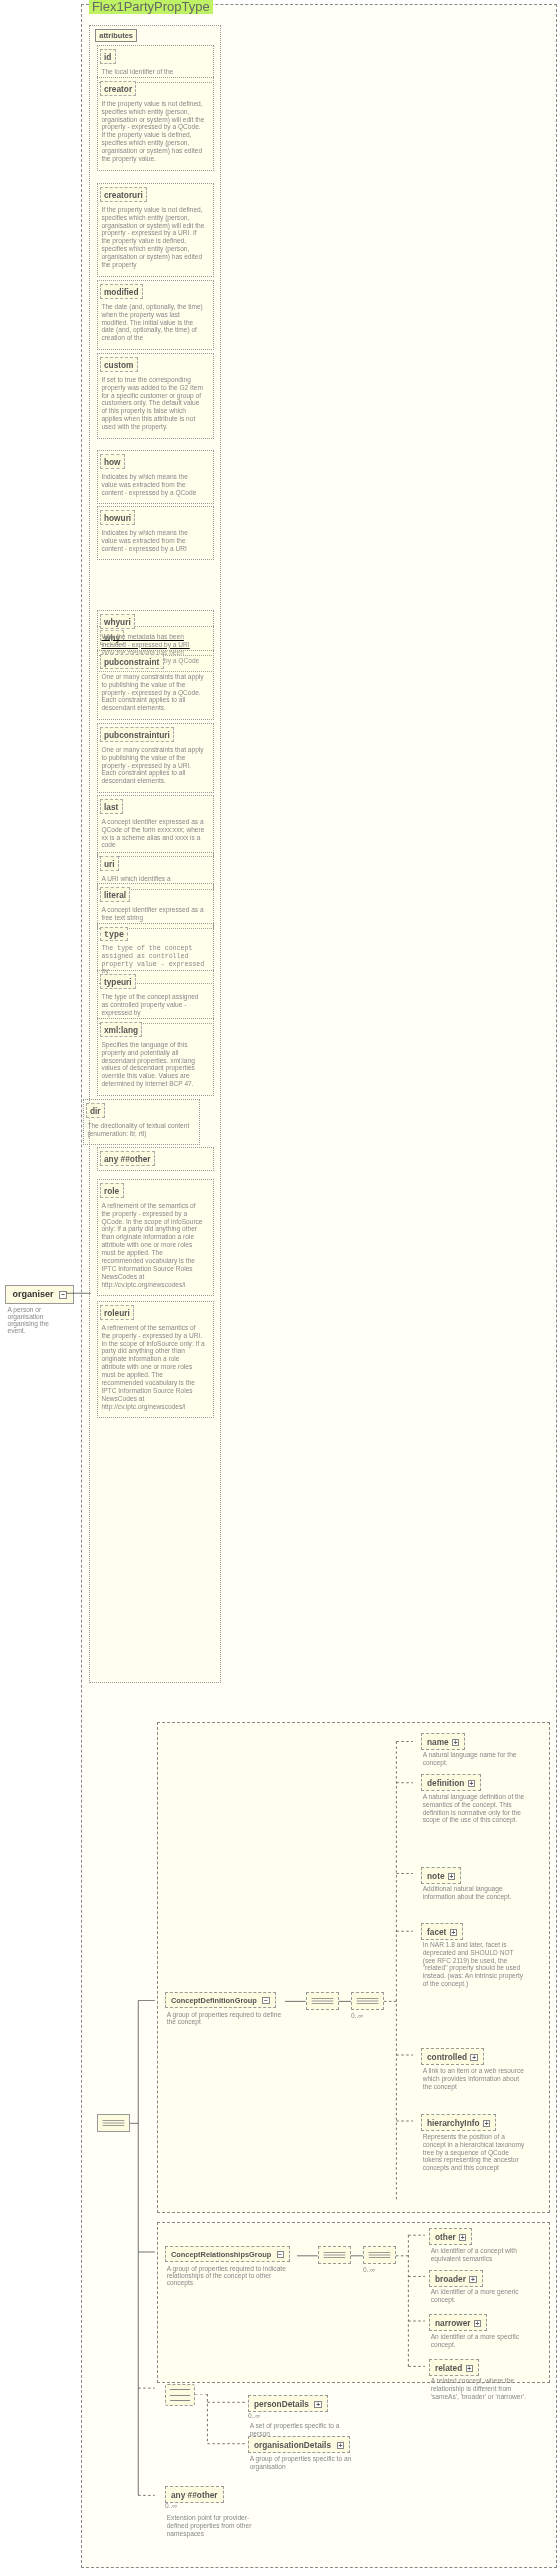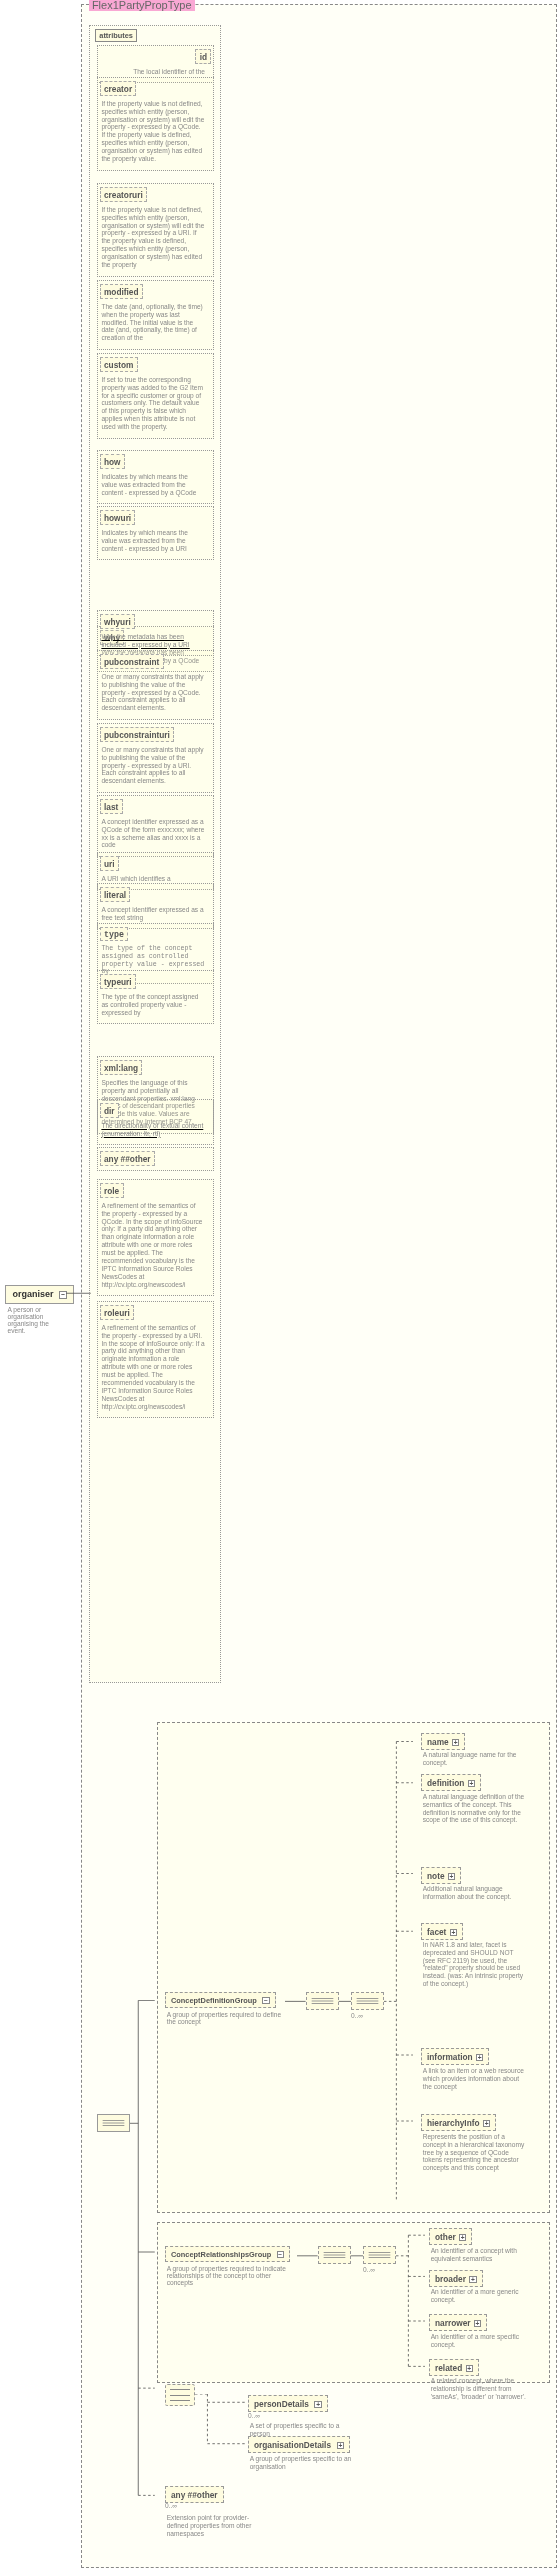--- a/index.html
+++ b/index.html
@@ -10,22 +10,22 @@
   .group-box {
     position: absolute;
     border: 0.8px dashed #888;
     background: rgba(255,255,200,0.15);
   }
 
   .group-title {
     position: absolute;
     top: -6.6px;
     left: 6.6px;
-    background: #f9a8d4;
-    font-size: 11px;
+    background: #bef264;
+    font-size: 13px;
     color: #666;
     padding: 0 3.3px;
   }
 
   .dotted-box {
     position: absolute;
     border: 0.8px dotted #999;
     background: rgba(255,255,200,0.1);
     padding: 1.7px;
   }
@@ -184,38 +184,38 @@
   <svg class="conn" style="left:66px; top:1285px; width:25px; height:16.5px;" viewBox="0 0 30 20" width="25" height="16.5">
       <line x1="0" y1="10" x2="30" y2="10"></line>
     </svg>
 
   <div class="dotted-box" style="left:89px; top:25px; width:132px; height:1658px;"></div>
   <div class="attr-header" style="left:95px; top:29px;font-weight:bold;">
     <span>attributes</span>
   </div>
 
   <div id="attrs-holder">
-      <div class="dotted-box" style="left: 97px; top: 45px; width: 117px; text-align: right;"><div class="attr-label">id</div><div class="attr-desc">The local identifier of the</div></div>
+      <div class="dotted-box" style="left: 97px; top: 45px; width: 117px;"><div class="attr-label">id</div><div class="attr-desc">The local identifier of the</div></div>
       <div class="dotted-box" style="left: 97px; top: 77px; width: 117px;"><div class="attr-label">creator</div><div class="attr-desc">If the property value is not defined, specifies which entity (person, organisation or system) will edit the property - expressed by a QCode. If the property value is defined, specifies which entity (person, organisation or system) has edited the property value.</div></div>
       <div class="dotted-box" style="left: 97px; top: 183px; width: 117px;"><div class="attr-label">creatoruri</div><div class="attr-desc">If the property value is not defined, specifies which entity (person, organisation or system) will edit the property - expressed by a URI. If the property value is defined, specifies which entity (person, organisation or system) has edited the property</div></div>
       <div class="dotted-box" style="left: 97px; top: 280px; width: 117px;"><div class="attr-label">modified</div><div class="attr-desc">The date (and, optionally, the time) when the property was last modified. The initial value is the date (and, optionally, the time) of creation of the</div></div>
       <div class="dotted-box" style="left: 97px; top: 353px; width: 117px;"><div class="attr-label">custom</div><div class="attr-desc">If set to true the corresponding property was added to the G2 Item for a specific customer or group of customers only. The default value of this property is false which applies when this attribute is not used with the property.</div></div>
       <div class="dotted-box" style="left: 97px; top: 450px; width: 117px;"><div class="attr-label">how</div><div class="attr-desc">Indicates by which means the value was extracted from the content - expressed by a QCode</div></div>
       <div class="dotted-box" style="left: 97px; top: 506px; width: 117px;"><div class="attr-label">howuri</div><div class="attr-desc">Indicates by which means the value was extracted from the content - expressed by a URI</div></div>
       <div class="dotted-box" style="left: 97px; top: 594px; width: 117px; margin-top: 32px;"><div class="attr-label">why</div><div class="attr-desc">Why the metadata has been included - expressed by a QCode</div></div>
       <div class="dotted-box" style="left: 97px; top: 610px; width: 117px; text-decoration: underline;"><div class="attr-label">whyuri</div><div class="attr-desc">Why the metadata has been included - expressed by a URI</div></div>
       <div class="dotted-box" style="left: 97px; top: 650px; width: 117px;"><div class="attr-label">pubconstraint</div><div class="attr-desc">One or many constraints that apply to publishing the value of the property - expressed by a QCode. Each constraint applies to all descendant elements.</div></div>
       <div class="dotted-box" style="left: 97px; top: 723px; width: 117px;"><div class="attr-label">pubconstrainturi</div><div class="attr-desc">One or many constraints that apply to publishing the value of the property - expressed by a URI. Each constraint applies to all descendant elements.</div></div>
       <div class="dotted-box" style="left: 97px; top: 795px; width: 117px;"><div class="attr-label">last</div><div class="attr-desc">A concept identifier expressed as a QCode of the form exxx:xxx; where xx is a scheme alias and xxxx is a code</div></div>
       <div class="dotted-box" style="left: 97px; top: 852px; width: 117px;"><div class="attr-label">uri</div><div class="attr-desc">A URI which identifies a</div></div>
       <div class="dotted-box" style="left: 97px; top: 883px; width: 117px;"><div class="attr-label">literal</div><div class="attr-desc">A concept identifier expressed as a free text string</div></div>
       <div class="dotted-box" style="left: 97px; top: 923px; width: 117px; font-family: Liberation Mono, monospace;"><div class="attr-label">type</div><div class="attr-desc">The type of the concept assigned as controlled property value - expressed by</div></div>
       <div class="dotted-box" style="left: 97px; top: 970px; width: 117px;"><div class="attr-label">typeuri</div><div class="attr-desc">The type of the concept assigned as controlled property value - expressed by</div></div>
-      <div class="dotted-box" style="left: 97px; top: 1018px; width: 117px; margin-top: 38px;"><div class="attr-label">xml:lang</div><div class="attr-desc">Specifies the language of this property and potentially all descendant properties. xml:lang values of descendant properties override this value. Values are determined by Internet BCP 47.</div></div>
-      <div class="dotted-box" style="left: 97px; top: 1099px; width: 117px; text-decoration: underline;"><div class="attr-label">dir</div><div class="attr-desc">The directionality of textual content (enumeration: ltr, rtl)</div></div>
+      <div class="dotted-box" style="left: 97px; top: 1018px; width: 117px;"><div class="attr-label">xml:lang</div><div class="attr-desc">Specifies the language of this property and potentially all descendant properties. xml:lang values of descendant properties override this value. Values are determined by Internet BCP 47.</div></div>
+      <div class="dotted-box" style="left: 83px; top: 1099px; width: 117px;"><div class="attr-label">dir</div><div class="attr-desc">The directionality of textual content (enumeration: ltr, rtl)</div></div>
       <div class="dotted-box" style="left: 97px; top: 1147px; width: 117px;"><div class="attr-label">any ##other</div></div>
       <div class="dotted-box" style="left: 97px; top: 1179px; width: 117px;"><div class="attr-label">role</div><div class="attr-desc">A refinement of the semantics of the property - expressed by a QCode. In the scope of infoSource only: If a party did anything other than originate information a role attribute with one or more roles must be applied. The recommended vocabulary is the IPTC Information Source Roles NewsCodes at http://cv.iptc.org/newscodes/i</div></div>
       <div class="dotted-box" style="left: 97px; top: 1301px; width: 117px;"><div class="attr-label">roleuri</div><div class="attr-desc">A refinement of the semantics of the property - expressed by a URI. In the scope of infoSource only: If a party did anything other than originate information a role attribute with one or more roles must be applied. The recommended vocabulary is the IPTC Information Source Roles NewsCodes at http://cv.iptc.org/newscodes/i</div></div>
     </div>
 
   <div class="seq-box" style="left:97px; top:2114px;">
     <svg width="25" height="10" viewBox="0 0 30 12">
         <line x1="2" y1="3" x2="28" y2="3" stroke="#888"></line>
         <line x1="2" y1="6" x2="28" y2="6" stroke="#888"></line>
         <line x1="2" y1="9" x2="28" y2="9" stroke="#888"></line>
@@ -273,21 +273,21 @@
 
   <div id="cdg-children">
       <div class="child-node" style="left: 421px; top: 1733px;"><span>name</span><span class="plus-icon">+</span></div>
       <div class="child-desc" style="left: 421px; top: 1749px;">A natural language name for the concept.</div>
       <div class="child-node" style="left: 421px; top: 1774px;"><span>definition</span><span class="plus-icon">+</span></div>
       <div class="child-desc" style="left: 421px; top: 1791px;">A natural language definition of the semantics of the concept. This definition is normative only for the scope of the use of this concept.</div>
       <div class="child-node" style="left: 421px; top: 1867px;"><span>note</span><span class="plus-icon">+</span></div>
       <div class="child-desc" style="left: 421px; top: 1883px;">Additional natural language information about the concept.</div>
       <div class="child-node" style="left: 421px; top: 1923px;"><span>facet</span><span class="plus-icon">+</span></div>
       <div class="child-desc" style="left: 421px; top: 1939px;">In NAR 1.8 and later, facet is deprecated and SHOULD NOT (see RFC 2119) be used, the "related" property should be used instead. (was: An intrinsic property of the concept.)</div>
-      <div class="child-node" style="left: 421px; top: 2048px;"><span>information</span><span class="plus-icon">+</span></div>
+      <div class="child-node" style="left: 421px; top: 2048px;"><span>controlled</span><span class="plus-icon">+</span></div>
       <div class="child-desc" style="left: 421px; top: 2065px;">A link to an item or a web resource which provides information about the concept</div>
       <div class="child-node" style="left: 421px; top: 2114px;"><span>hierarchyInfo</span><span class="plus-icon">+</span></div>
       <div class="child-desc" style="left: 421px; top: 2131px;">Represents the position of a concept in a hierarchical taxonomy tree by a sequence of QCode tokens representing the ancestor concepts and this concept</div>
     </div>
 
   <div class="group-box" style="left:157px; top:2222px; width:393px; height:161px;"></div>
   <div class="group-node" style="left:165px; top:2246px;">
     <span>ConceptRelationshipsGroup</span>
     <span class="plus-icon">−</span>
   </div>

